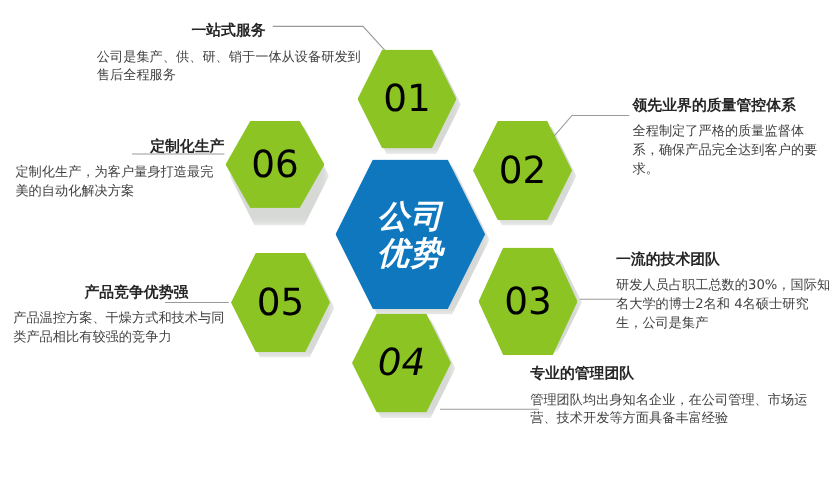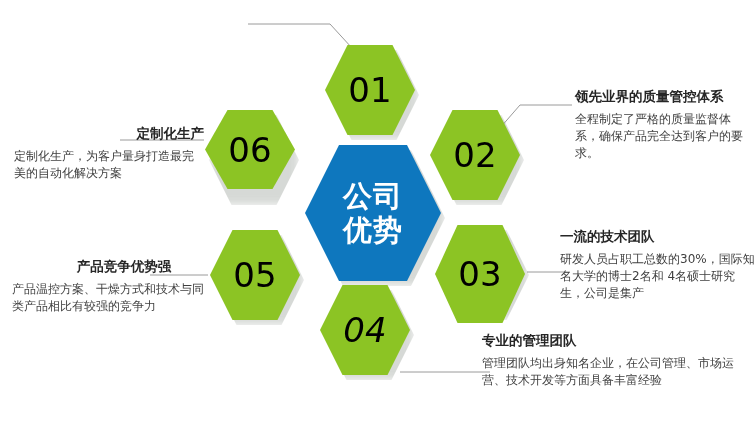--- a/index.html
+++ b/index.html
@@ -42,21 +42,21 @@
     -webkit-clip-path: polygon(25% 0%, 75% 0%, 100% 50%, 75% 100%, 25% 100%, 0% 50%);
   }
   .hex-shadow {
     position: absolute;
     background: rgba(120,130,120,0.30);
     filter: blur(4px);
     clip-path: polygon(25% 0%, 75% 0%, 100% 50%, 75% 100%, 25% 100%, 0% 50%);
     -webkit-clip-path: polygon(25% 0%, 75% 0%, 100% 50%, 75% 100%, 25% 100%, 0% 50%);
   }
   .hex-green { background: #8CC424; }
-  .hex-blue  { background: #0E77BE; }
+  .hex-blue  { background: #0E77BE; font-style: italic; }
 
   .hex-num {
     color: #000000;
     font-size: 34px;
     font-weight: 400;
     letter-spacing: 0px;
     line-height: 1;
     font-family: "DejaVu Sans", "Liberation Sans", sans-serif;
     user-select: none;
   }
@@ -160,20 +160,24 @@
     <span class="hex-num">06</span>
   </div>
 
   <div class="hex hex-blue" style="left:305px; top:145px; width:136px; height:136px;">
     <div class="hex-center-label">
       <span>公司</span>
       <span>优势</span>
     </div>
   </div>
 
+  <div class="block" id="block-01">
+    <div class="block-title">一站式服务</div>
+    <div class="block-body align-left">公司是集产、供、研、销于一体从设备研发到售后全程服务</div>
+  </div>
 
   <div class="block" id="block-06">
     <div class="block-title">定制化生产</div>
     <div class="block-body align-left">定制化生产，为客户量身打造最完美的自动化解决方案</div>
   </div>
 
   <div class="block" id="block-05">
     <div class="block-title">产品竞争优势强</div>
     <div class="block-body align-left">产品温控方案、干燥方式和技术与同类产品相比有较强的竞争力</div>
   </div>

